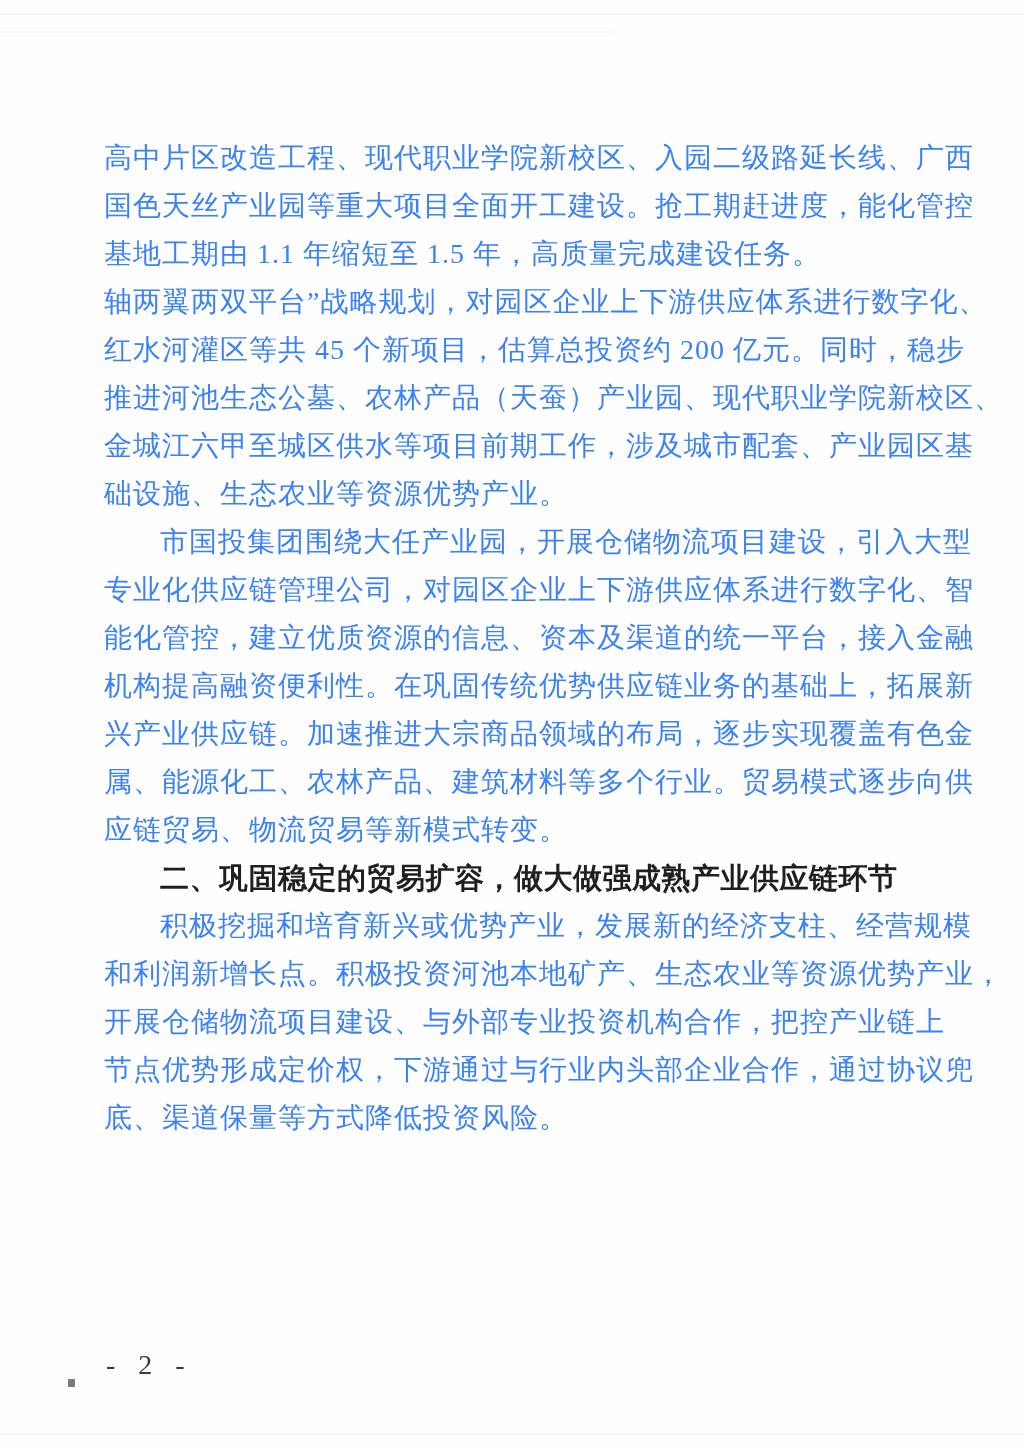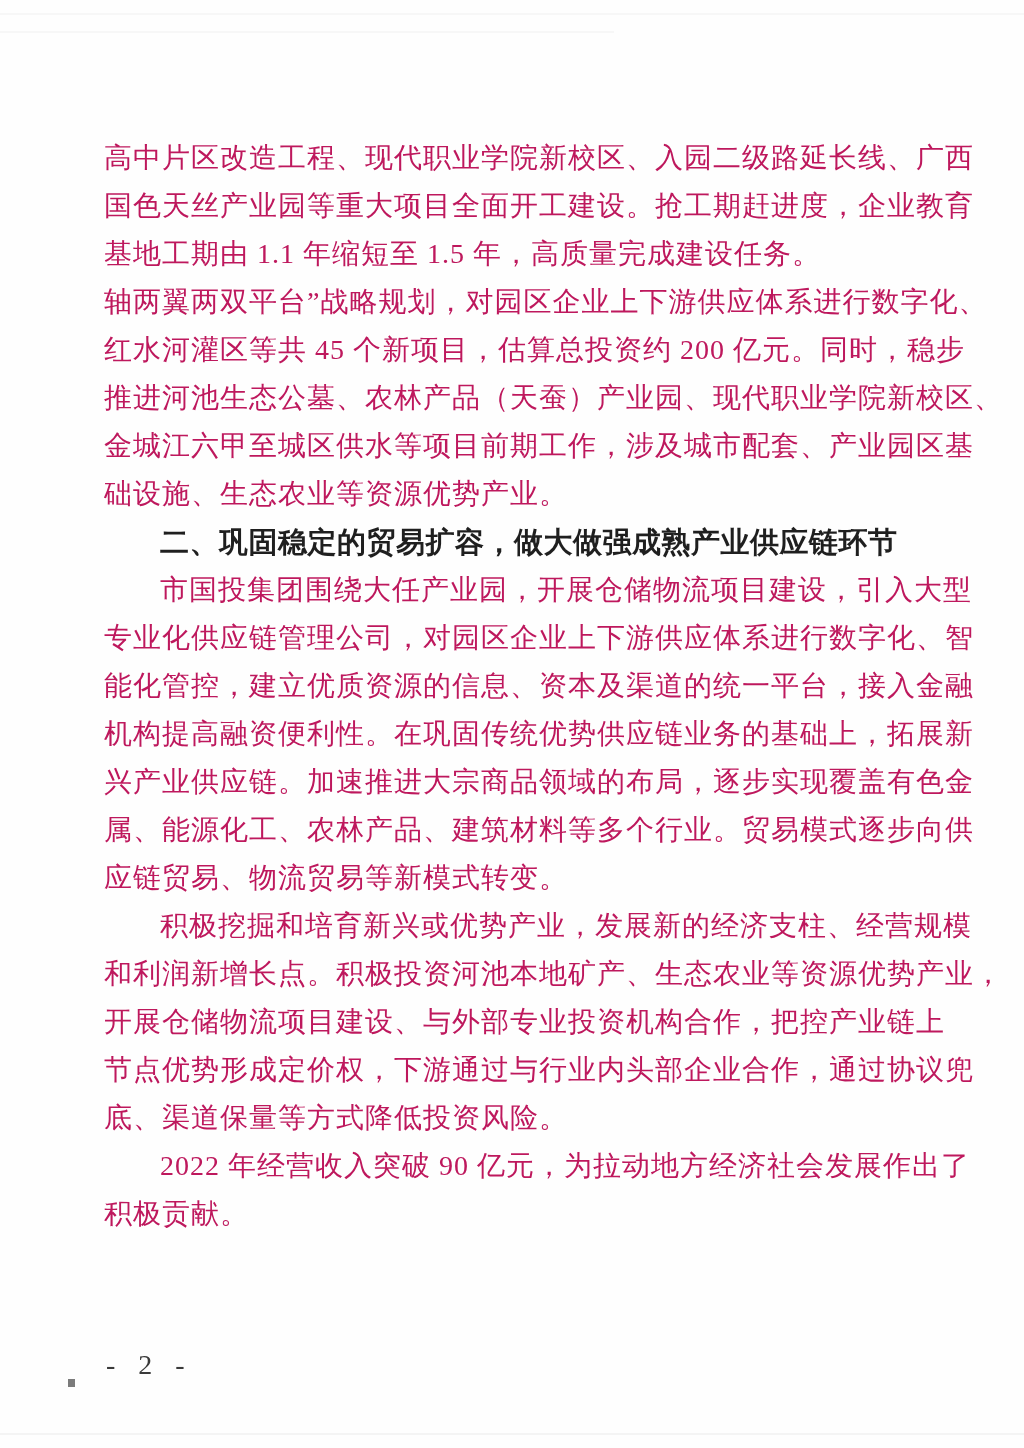--- a/index.html
+++ b/index.html
@@ -43,21 +43,21 @@
     top: 134px;
     width: 830px;
   }
   .block { margin: 0; padding: 0; }
   .line {
     height: 48px;
     line-height: 48px;
     font-size: 28px;
     letter-spacing: 1px;
     white-space: nowrap;
-    color: #be185d;
+    color: #3b82f6;
   }
   .line.first-indent {
     padding-left: 56px;
   }
   .block.heading .line {
     font-family: "Liberation Sans", "DejaVu Sans", sans-serif;
     font-weight: 700;
     font-size: 29px;
     letter-spacing: 0.5px;
     color: #1f1f1f;
@@ -77,49 +77,45 @@
 
 <div class="page">
   <div class="scan-streak streak-1"></div>
   <div class="scan-streak streak-2"></div>
   <div class="scan-streak streak-3"></div>
   <div class="speck"></div>
 
   <div class="content" id="content">
       <div class="block paragraph">
         <div class="line">高中片区改造工程、现代职业学院新校区、入园二级路延长线、广西</div>
-        <div class="line">国色天丝产业园等重大项目全面开工建设。抢工期赶进度，企业教育</div>
+        <div class="line">国色天丝产业园等重大项目全面开工建设。抢工期赶进度，能化管控</div>
         <div class="line">基地工期由 1.1 年缩短至 1.5 年，高质量完成建设任务。</div>
       </div>
       <div class="block paragraph">
         <div class="line">轴两翼两双平台”战略规划，对园区企业上下游供应体系进行数字化、</div>
         <div class="line">红水河灌区等共 45 个新项目，估算总投资约 200 亿元。同时，稳步</div>
         <div class="line">推进河池生态公墓、农林产品（天蚕）产业园、现代职业学院新校区、</div>
         <div class="line">金城江六甲至城区供水等项目前期工作，涉及城市配套、产业园区基</div>
         <div class="line">础设施、生态农业等资源优势产业。</div>
-      </div>
-      <div class="block heading">
-        <div class="line first-indent">二、巩固稳定的贸易扩容，做大做强成熟产业供应链环节</div>
       </div>
       <div class="block paragraph">
         <div class="line first-indent">市国投集团围绕大任产业园，开展仓储物流项目建设，引入大型</div>
         <div class="line">专业化供应链管理公司，对园区企业上下游供应体系进行数字化、智</div>
         <div class="line">能化管控，建立优质资源的信息、资本及渠道的统一平台，接入金融</div>
         <div class="line">机构提高融资便利性。在巩固传统优势供应链业务的基础上，拓展新</div>
         <div class="line">兴产业供应链。加速推进大宗商品领域的布局，逐步实现覆盖有色金</div>
         <div class="line">属、能源化工、农林产品、建筑材料等多个行业。贸易模式逐步向供</div>
         <div class="line">应链贸易、物流贸易等新模式转变。</div>
       </div>
+      <div class="block heading">
+        <div class="line first-indent">二、巩固稳定的贸易扩容，做大做强成熟产业供应链环节</div>
+      </div>
       <div class="block paragraph">
         <div class="line first-indent">积极挖掘和培育新兴或优势产业，发展新的经济支柱、经营规模</div>
         <div class="line">和利润新增长点。积极投资河池本地矿产、生态农业等资源优势产业，</div>
         <div class="line">开展仓储物流项目建设、与外部专业投资机构合作，把控产业链上</div>
         <div class="line">节点优势形成定价权，下游通过与行业内头部企业合作，通过协议兜</div>
         <div class="line">底、渠道保量等方式降低投资风险。</div>
       </div>
-      <div class="block paragraph">
-        <div class="line first-indent">2022 年经营收入突破 90 亿元，为拉动地方经济社会发展作出了</div>
-        <div class="line">积极贡献。</div>
-      </div>
     </div>
 
   <div class="page-number">- 2 -</div>
 </div>
 
 </body></html>

